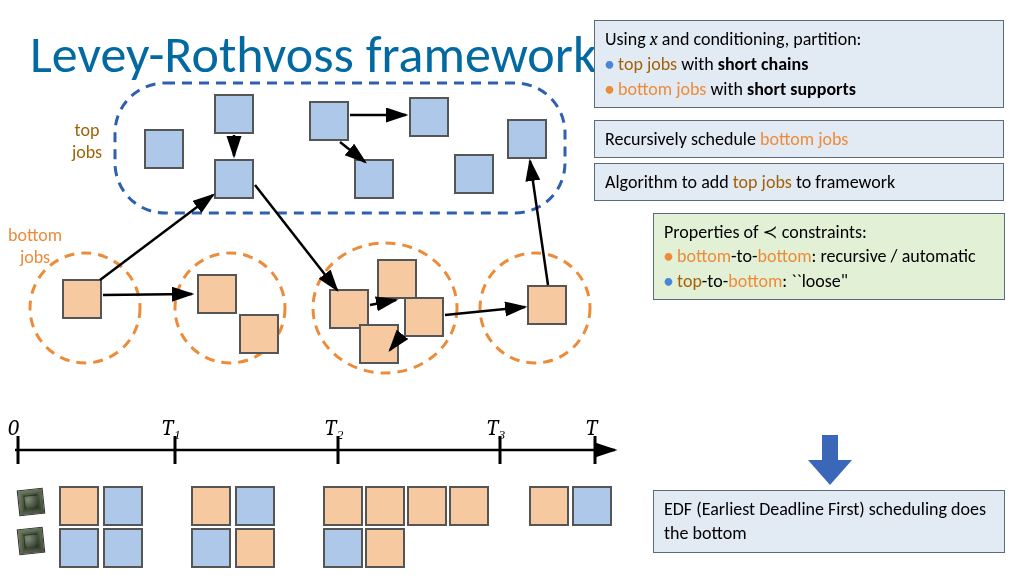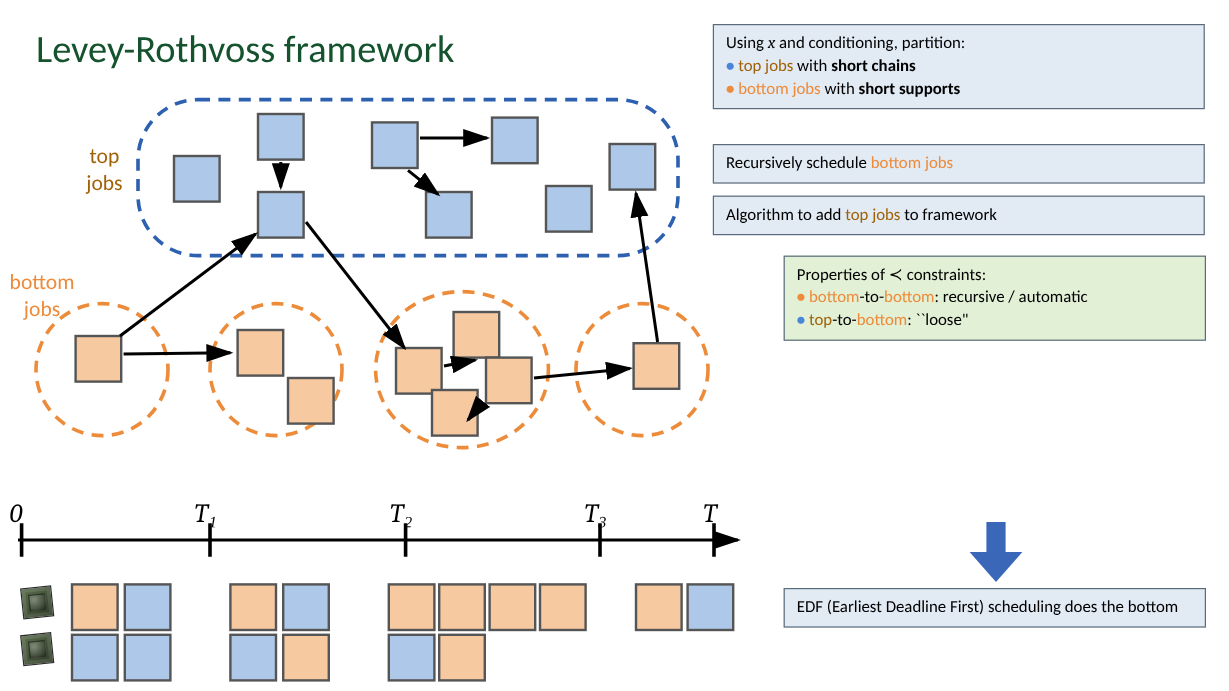--- a/index.html
+++ b/index.html
@@ -8,30 +8,30 @@
     height: 576px;
     font-family: Calibri, Arial, sans-serif;
     position: relative;
     background: #fff;
     overflow: hidden;
   }
   .title {
     position: absolute;
     left: 30px;
     top: 22px;
-    font-size: 32px;
-    color: #14532d;
+    font-size: 52px;
+    color: #0369a1;
     font-weight: 400;
     text-align: right;
   }
   .box {
     position: absolute;
     border: 1.5px solid #5b6b7b;
     padding: 6px 10px;
-    font-size: 14px;
+    font-size: 18px;
     line-height: 1.35;
   }
   .box-blue { background: #e2eaf4; }
   .box-green { background: #e2f0d6; }
   .bold { font-weight: bold; text-align: right; }
   .blue-txt { color: #a16207; }
   .orange-txt { color: #ed8b3a; }
   ul.bullets { list-style: none; padding-left: 14px; }
   ul.bullets li::before { content: "• "; margin-left: -14px; font-weight: bold; }
   ul.bullets li.blue-bullet::before { color: #4a86d8; }

